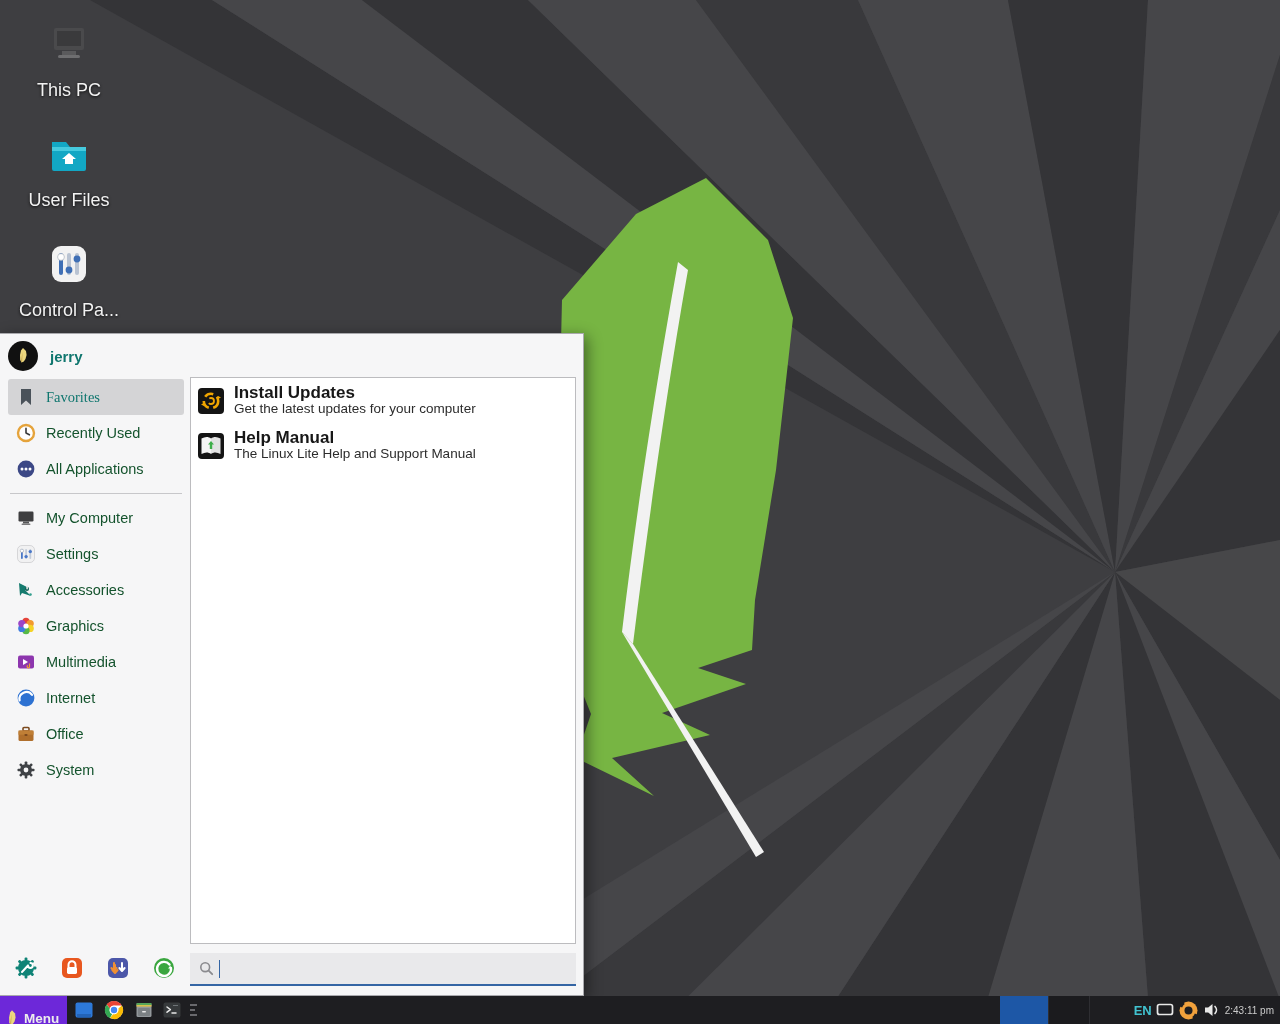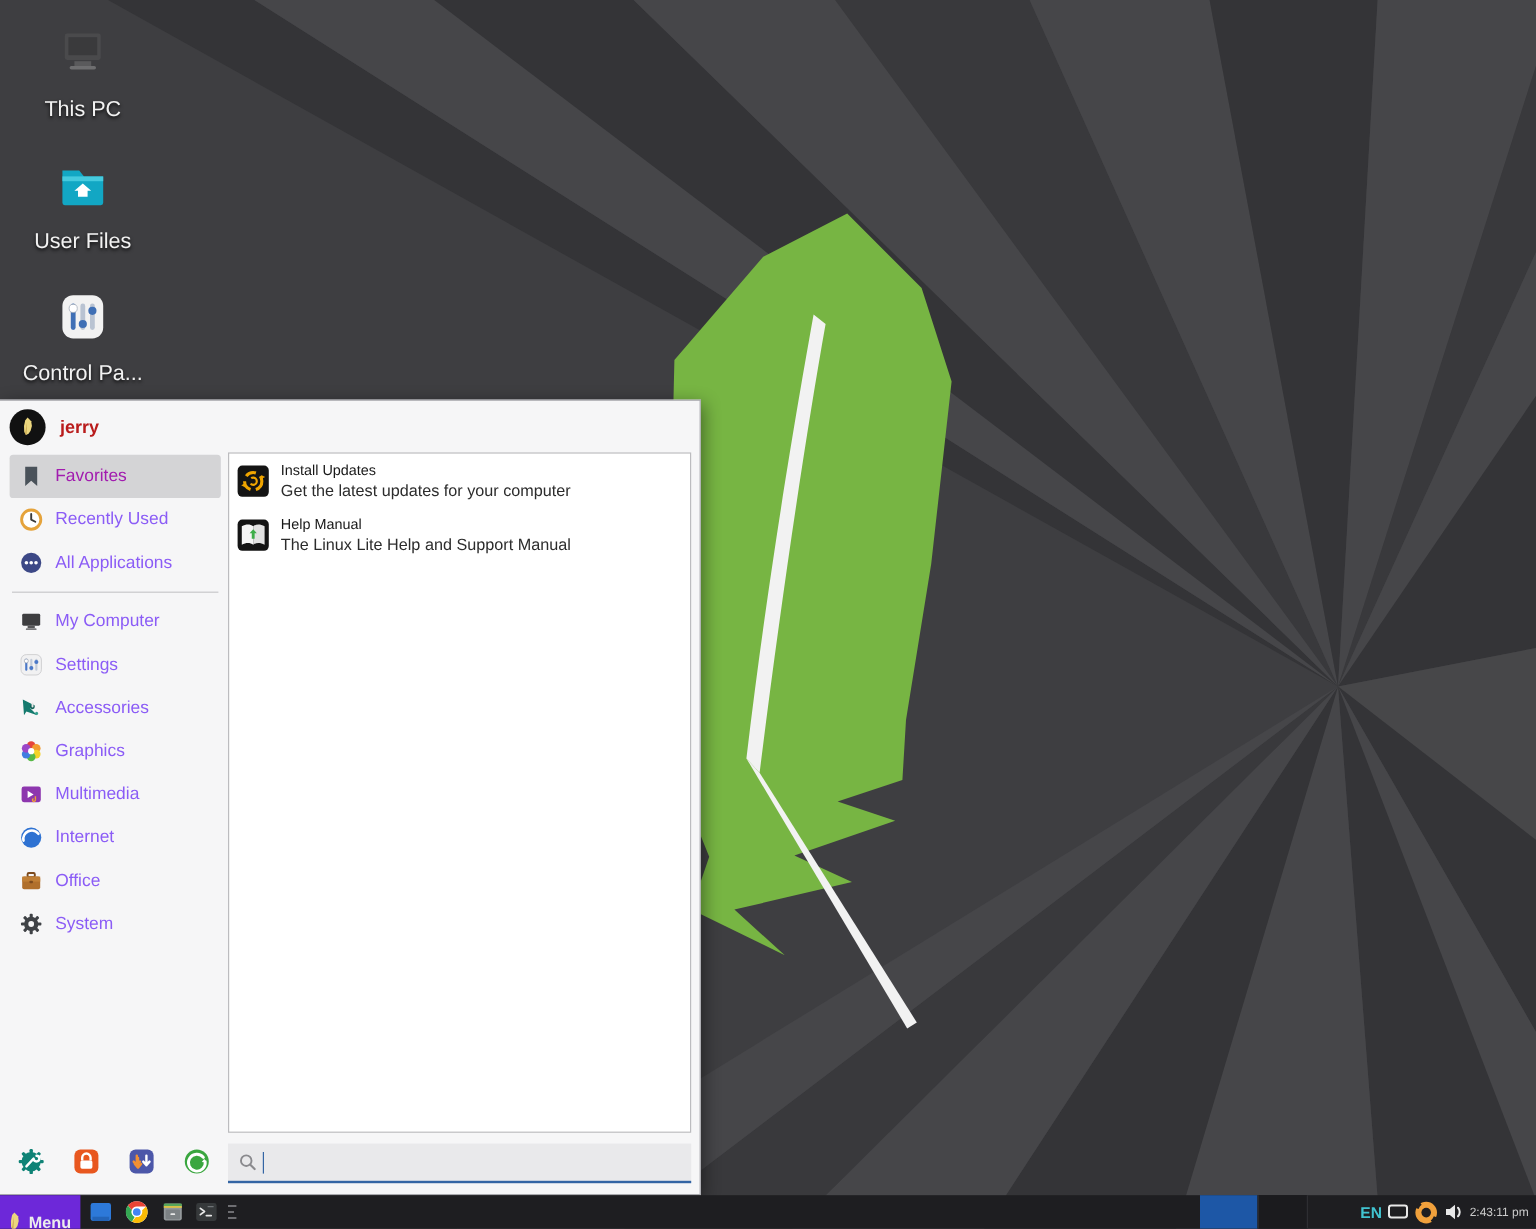--- a/index.html
+++ b/index.html
@@ -13,34 +13,34 @@
   .desktop-icon { position:absolute; width:110px; text-align:center; z-index:1; cursor:default; }
   .desktop-icon .ico { width:50px; height:50px; margin:0 auto 6px auto; }
   .desktop-icon .lbl { color:#f2f2f2; font-size:18px; text-shadow:0 1px 3px rgba(0,0,0,.85); white-space:nowrap; }
 
   
   .menu-panel { position:absolute; left:0; top:333px; width:584px; height:663px;
     background:#f6f6f7; border:1px solid #a9a9ad; border-left:none;
     box-shadow:3px 4px 14px rgba(0,0,0,.45); z-index:5; }
   .menu-header { position:absolute; left:8px; top:6px; height:32px; display:flex; align-items:center; gap:12px; }
   .avatar { width:30px; height:30px; border-radius:50%; background:#111; display:flex; align-items:center; justify-content:center; }
-  .username { font-size:15px; font-weight:bold; color:#b91c1c; }
+  .username { font-size:15px; font-weight:bold; color:#0f766e; }
 
   .sidebar { position:absolute; left:8px; top:45px; width:176px; }
   .side-item { display:flex; align-items:center; gap:10px; height:36px; padding-left:8px;
-    font-size:14.5px; color:#8b5cf6; border-radius:3px; cursor:default; }
-  .side-item.selected { background:#d4d4d6; color:#a21caf; }
+    font-size:14.5px; color:#14532d; border-radius:3px; cursor:default; }
+  .side-item.selected { background:#d4d4d6; color:#0f766e;font-family:Liberation Serif, serif; }
   .side-item .sicon { width:20px; height:20px; flex:0 0 20px; }
   .side-sep { border-top:1px solid #c7c7ca; margin:6px 2px; }
 
   .app-list { position:absolute; left:190px; top:43px; width:386px; height:567px;
     background:#ffffff; border:1px solid #bcbcbf; overflow:hidden; }
   .app-item { display:flex; align-items:center; gap:9px; padding:6px 6px; }
   .app-item .aicon { width:28px; height:28px; flex:0 0 28px; }
-  .app-title { font-size:12px; font-weight:normal; color:#171717; line-height:17px; }
+  .app-title { font-size:17px; font-weight:bold; color:#171717; line-height:17px; }
   .app-sub   { font-size:13.5px; color:#2c2c2c; line-height:16px;text-align:right; }
 
   .search-wrap { position:absolute; left:190px; top:619px; width:386px; height:33px;
     background:#e9e9eb; border-bottom:2px solid #3465a4; display:flex; align-items:center; }
   .search-wrap .mag { margin-left:9px; }
   .search-input { flex:1; border:none; outline:none; background:transparent; height:100%;
     font-size:14px; color:#222; padding-left:6px; }
   .caret { width:1px; height:18px; background:#3465a4; position:absolute; left:29px; top:7px; }
 
   .action-row { position:absolute; left:14px; top:622px; display:flex; gap:22px; }

